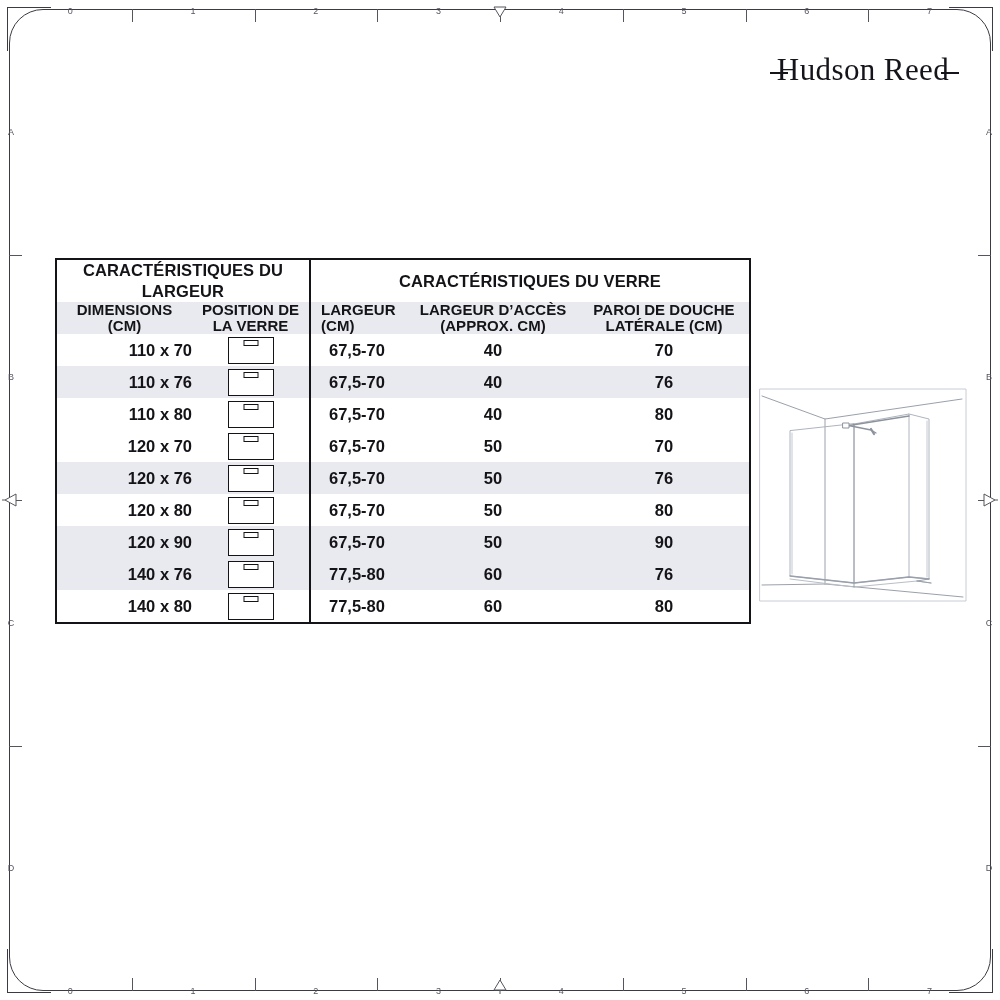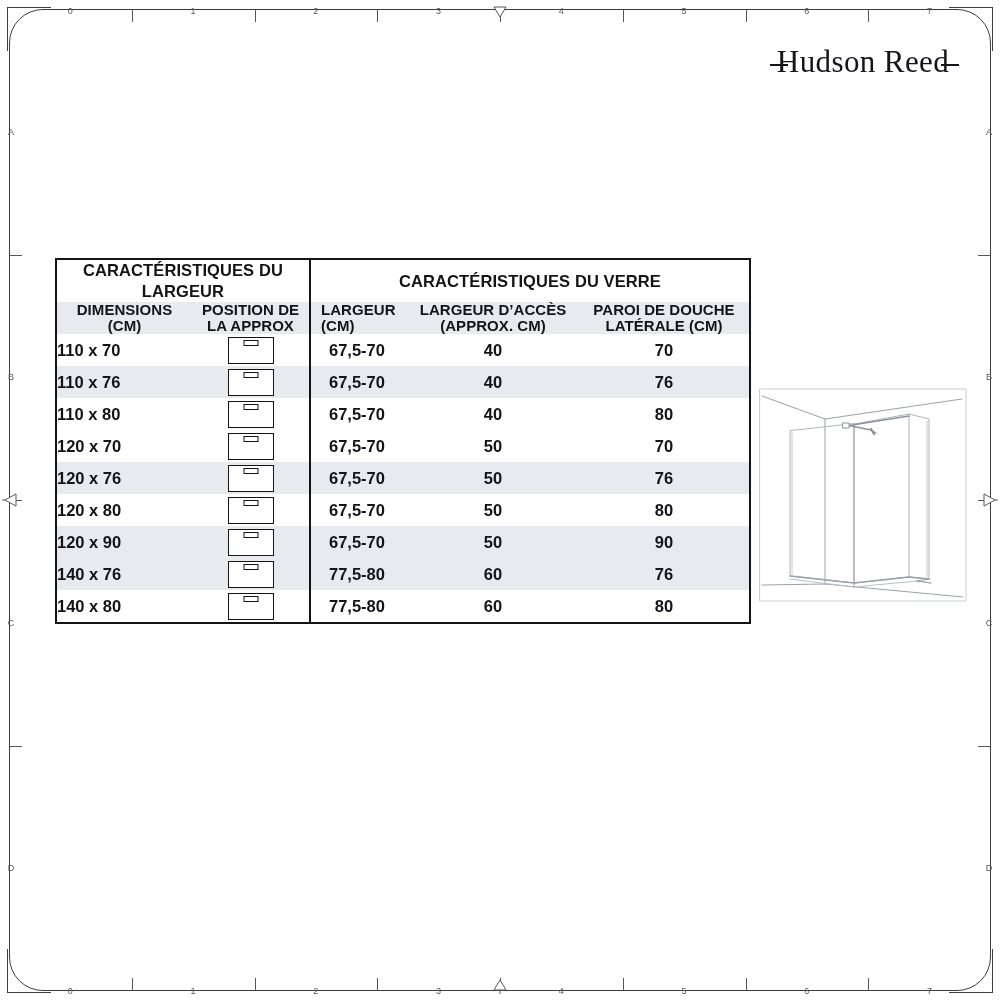--- a/index.html
+++ b/index.html
@@ -81,21 +81,21 @@
   .ruler-h.bottom .rlabel { bottom: 4px; }
   .ruler-v.left .rlabel { left: 3px; }
   .ruler-v.right .rlabel { right: 3px; }
 
   .cmark { position: absolute; }
 
   
   .logo {
     position: absolute;
     left: 763px;
-    top: 41px;
+    top: 49px;
     width: 200px;
     height: 42px;
     display: flex;
     align-items: center;
     justify-content: center;
   }
   .logo-text {
     font-family: "Liberation Serif", serif;
     font-size: 31px;
     letter-spacing: 0.4px;
@@ -162,21 +162,21 @@
   .sep-right { border-right: 2px solid #141418; }
 
   tbody tr td {
     font-size: 16.5px;
     font-weight: bold;
     color: #141418;
     height: 32px;
     vertical-align: middle;
   }
   tbody tr.alt td { background: #e9eaef; }
-  tbody tr td.c-dim      { text-align: left; }
+  tbody tr td.c-dim      { text-align: right; }
   tbody tr td.c-bonde    { text-align: center; }
   tbody tr td.c-larg     { text-align: left; padding-left: 18px; }
   tbody tr td.c-acces    { text-align: center; }
   tbody tr td.c-paroi    { text-align: center; }
 
   
   .tray-icon {
     display: inline-block;
     position: relative;
     width: 46px;
@@ -307,21 +307,21 @@
           <th colspan="2" class="sep-right">CARACTÉRISTIQUES DU LARGEUR</th>
           <th colspan="3">CARACTÉRISTIQUES DU VERRE</th>
         </tr>
         <tr class="sub-head">
           <th class="al-center">
             <div>DIMENSIONS</div>
             <div>(CM)</div>
           </th>
           <th class="al-center sep-right">
             <div>POSITION DE</div>
-            <div>LA APPROX</div>
+            <div>LA VERRE</div>
           </th>
           <th class="al-left">
             <div>LARGEUR</div>
             <div>(CM)</div>
           </th>
           <th class="al-center">
             <div>LARGEUR D’ACCÈS</div>
             <div>(APPROX. CM)</div>
           </th>
           <th class="al-center">

